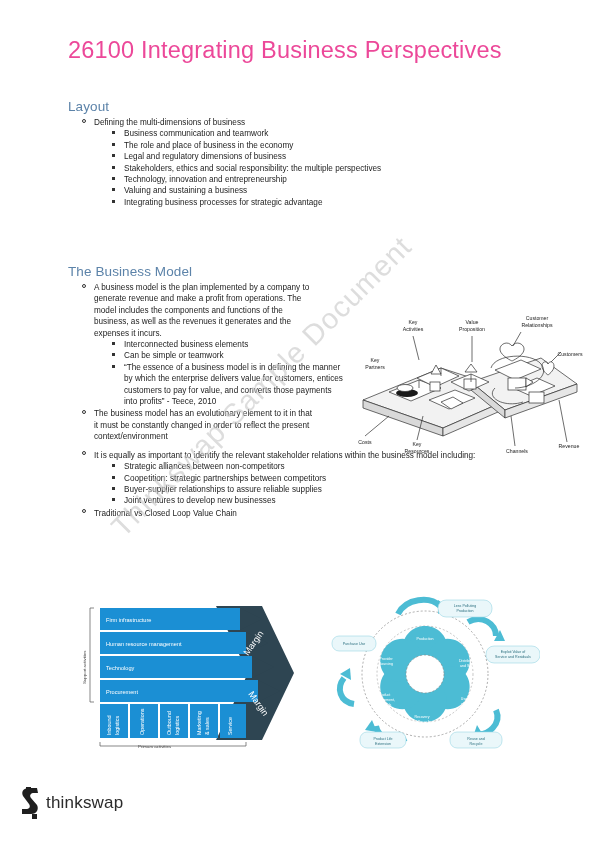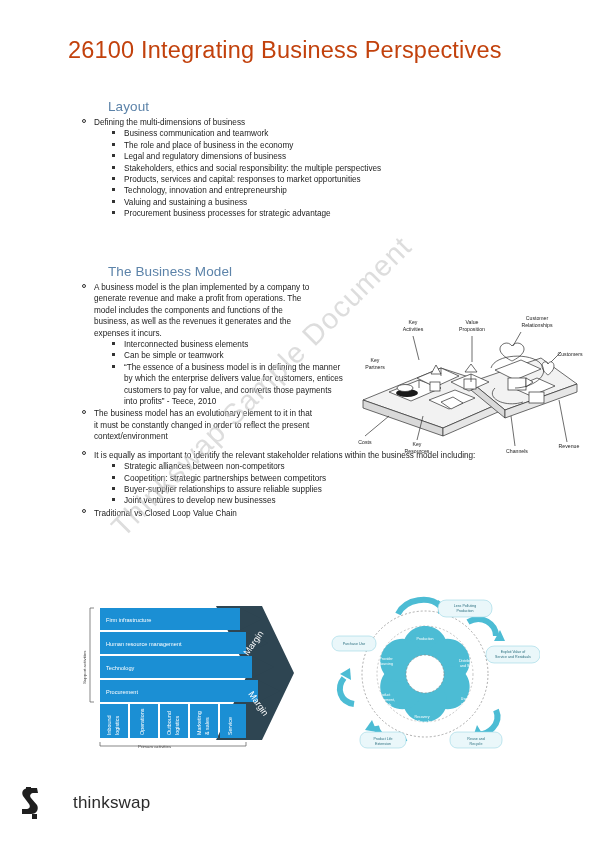--- a/index.html
+++ b/index.html
@@ -13,27 +13,26 @@
   .watermark{
     position:absolute;left:105px;top:520px;
     transform:rotate(-45deg);transform-origin:left top;
     font-size:29px;letter-spacing:1px;color:#c9c9c9;opacity:.62;
     white-space:nowrap;pointer-events:none;z-index:6;
     font-family:"Liberation Sans",sans-serif;
   }
   
   .doc-title{
     position:absolute;left:68px;top:37px;
-    font-size:23.5px;color:#c2410c;font-weight:400;letter-spacing:.2px;
+    font-size:23.5px;color:#ec4899;font-weight:400;letter-spacing:.2px;
     font-family:"Liberation Sans",sans-serif;
   }
   .section-head{
     font-size:13.5px;color:#5c83a9;font-weight:400;letter-spacing:.1px;
     font-family:"Liberation Sans",sans-serif;
-    margin-left:40px;
   }
   .lvl1{
     position:relative;font-size:8.2px;color:#1d1d1d;line-height:11.4px;
     padding-left:0;
   }
   .li1{position:relative;padding-left:26px;margin-bottom:0;}
   .li1 .mk{
     position:absolute;left:14px;top:1.5px;width:4px;height:4px;
     border:1px solid #333;border-radius:50%;box-sizing:border-box;
   }
@@ -50,21 +49,21 @@
   
   .bmc{
     position:absolute;left:345px;top:296px;width:243px;height:160px;z-index:3;
   }
   .bmc svg{display:block;}
   
   .vchain{position:absolute;left:66px;top:598px;width:232px;height:150px;z-index:3;}
   
   .circd{position:absolute;left:310px;top:592px;width:230px;height:158px;z-index:3;}
   
-  .footer{position:absolute;left:20px;top:787px;display:flex;align-items:center;gap:27px;}
+  .footer{position:absolute;left:20px;top:787px;display:flex;align-items:center;gap:0;}
   .footer .logo{width:26px;height:32px;}
   .footer .brand{font-size:17px;color:#2b2b2b;letter-spacing:.2px;font-family:"Liberation Sans",sans-serif;}
 </style>
 </head>
 <body>
 
 <div class="page">
 
   <div class="watermark">Thinkswap Sample Document</div>
 
@@ -74,24 +73,23 @@
     <div class="section-head">Layout</div>
     <div class="sec-body lvl1">
       <div class="li1 wide">
         <span class="mk"></span>
         <span>Defining the multi-dimensions of business</span>
       </div>
       <div class="li2 wide"><span class="mk"></span><span>Business communication and teamwork</span></div>
       <div class="li2 wide"><span class="mk"></span><span>The role and place of business in the economy</span></div>
       <div class="li2 wide"><span class="mk"></span><span>Legal and regulatory dimensions of business</span></div>
       <div class="li2 wide"><span class="mk"></span><span>Stakeholders, ethics and social responsibility: the multiple perspectives</span></div>
-      <div class="li2 wide"><span class="mk"></span><span>Products, services and capital: responses to market opportunities</span></div>
       <div class="li2 wide"><span class="mk"></span><span>Technology, innovation and entrepreneurship</span></div>
       <div class="li2 wide"><span class="mk"></span><span>Valuing and sustaining a business</span></div>
-      <div class="li2 wide"><span class="mk"></span><span>Procurement business processes for strategic advantage</span></div>
+      <div class="li2 wide"><span class="mk"></span><span>Integrating business processes for strategic advantage</span></div>
     </div>
   </div>
 
   <div id="bm-block">
     <div class="section-head">The Business Model</div>
     <div class="sec-body lvl1">
 
       <div class="li1 narrow">
         <span class="mk"></span>
         <span>A business model is the plan implemented by a company to generate revenue and make a profit from operations. The model includes the components and functions of the business, as well as the revenues it generates and the expenses it incurs.</span>

